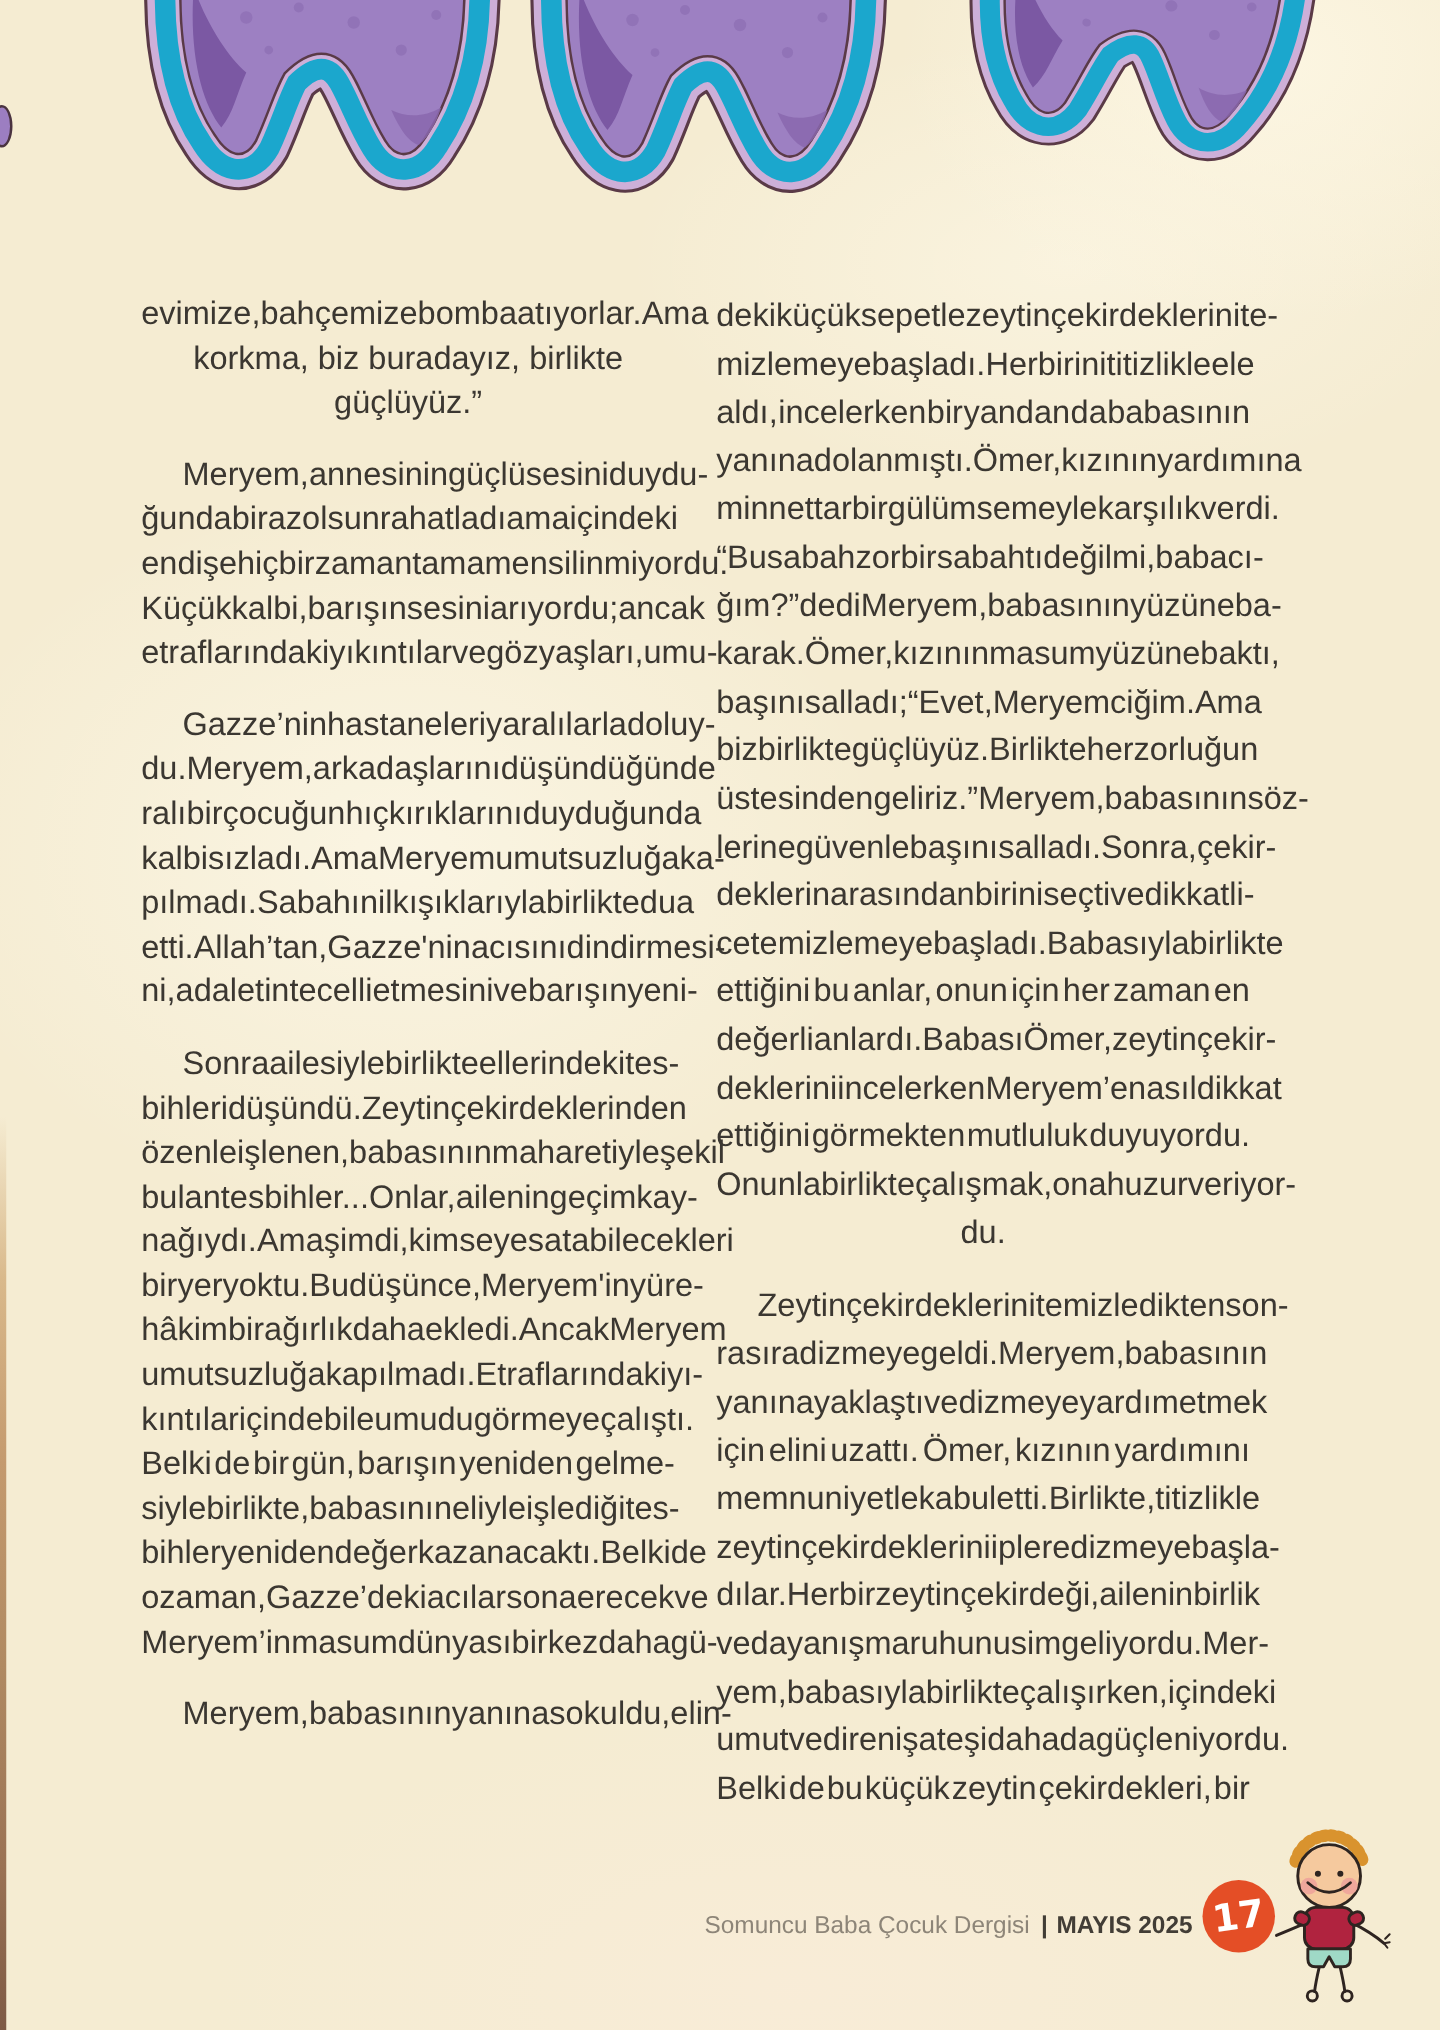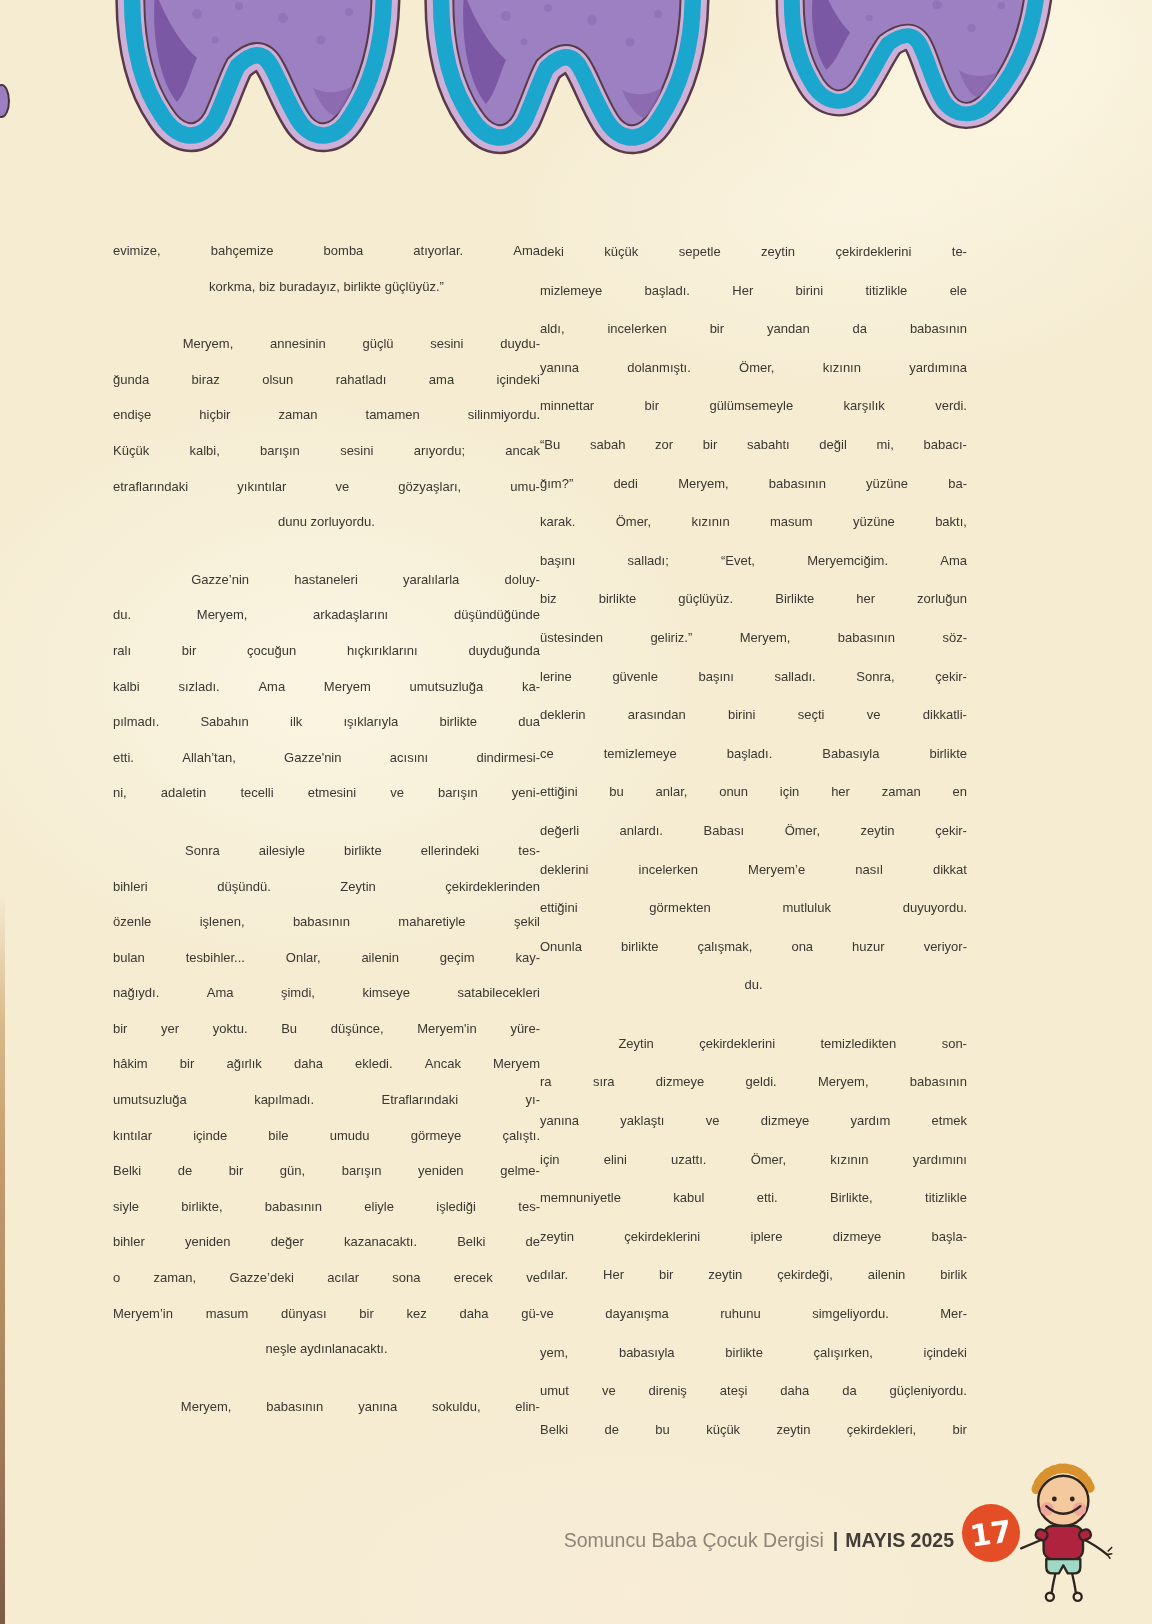--- a/index.html
+++ b/index.html
@@ -11,22 +11,22 @@
       radial-gradient(560px 420px at 28% 42%, rgba(255,252,240,.55) 0%, rgba(255,252,240,0) 70%),
       radial-gradient(620px 300px at 55% 98%, rgba(250,236,218,.65) 0%, rgba(250,236,218,0) 75%),
       radial-gradient(500px 260px at 74% 13%, rgba(255,250,235,.5) 0%, rgba(255,250,235,0) 70%),
       #f5ecd2;}
   .edge-strip{position:absolute;left:0;top:0;width:5px;height:100%;
     background:linear-gradient(to bottom, rgba(245,236,210,0) 0%, rgba(245,236,210,0) 55%,
       #d9b98b 63%, #c49a6e 72%, #b08a62 82%, #9a7254 92%, #7e5a45 100%);}
   .edge-blob{position:absolute;left:-7px;top:84px;width:13px;height:30px;border-radius:50%;
     background:#9c7ec1;border:2px solid #4a3340;}
   svg.decor{position:absolute;left:0;top:0;display:block;}
-  .article{position:absolute;left:113px;top:233px;width:887px;display:flex;
-    color:#3b3731;font-size:13px;}
+  .article{position:absolute;left:113px;top:233px;width:887px;display:flex;gap:33px;
+    color:#3b3731;font-size:26px;}
   .col{width:427px;}
   .col-left{line-height:35.6px;}
   .col-right{line-height:38.6px;}
   .col-left .para + .para{margin-top:22px;}
   .col-right .para + .para{margin-top:20px;}
   .line{display:flex;justify-content:space-between;white-space:nowrap;}
   .line.last{display:block;white-space:normal;text-align:center;}
   .para.indent .line:first-child::before{content:"";display:inline-block;width:33px;flex:0 0 33px;}
   .footer-credit{position:absolute;top:1529px;right:198px;font-size:19.5px;white-space:nowrap;}
   .footer-credit .muted{color:#8d8578;margin-top:20px;}
@@ -122,21 +122,20 @@
             <span>arıyordu;</span>
             <span>ancak</span>
           </div>
           <div class="line">
             <span>etraflarındaki</span>
             <span>yıkıntılar</span>
             <span>ve</span>
             <span>gözyaşları,</span>
             <span>umu-</span>
           </div>
-          <div class="line last">dunu zorluyordu.</div>
         </div>
         <div class="para indent">
           <div class="line">
             <span>Gazze’nin</span>
             <span>hastaneleri</span>
             <span>yaralılarla</span>
             <span>doluy-</span>
           </div>
           <div class="line">
             <span>du.</span>
@@ -288,21 +287,20 @@
           </div>
           <div class="line">
             <span>Meryem’in</span>
             <span>masum</span>
             <span>dünyası</span>
             <span>bir</span>
             <span>kez</span>
             <span>daha</span>
             <span>gü-</span>
           </div>
-          <div class="line last">neşle aydınlanacaktı.</div>
         </div>
         <div class="para indent">
           <div class="line">
             <span>Meryem,</span>
             <span>babasının</span>
             <span>yanına</span>
             <span>sokuldu,</span>
             <span>elin-</span>
           </div>
         </div>

